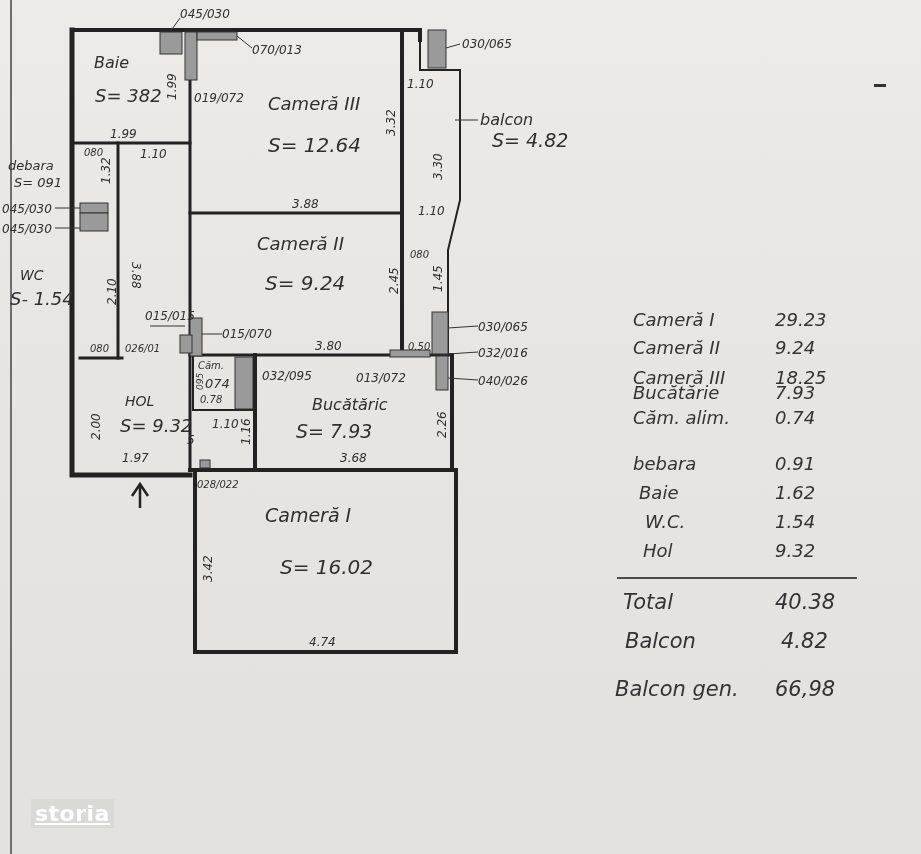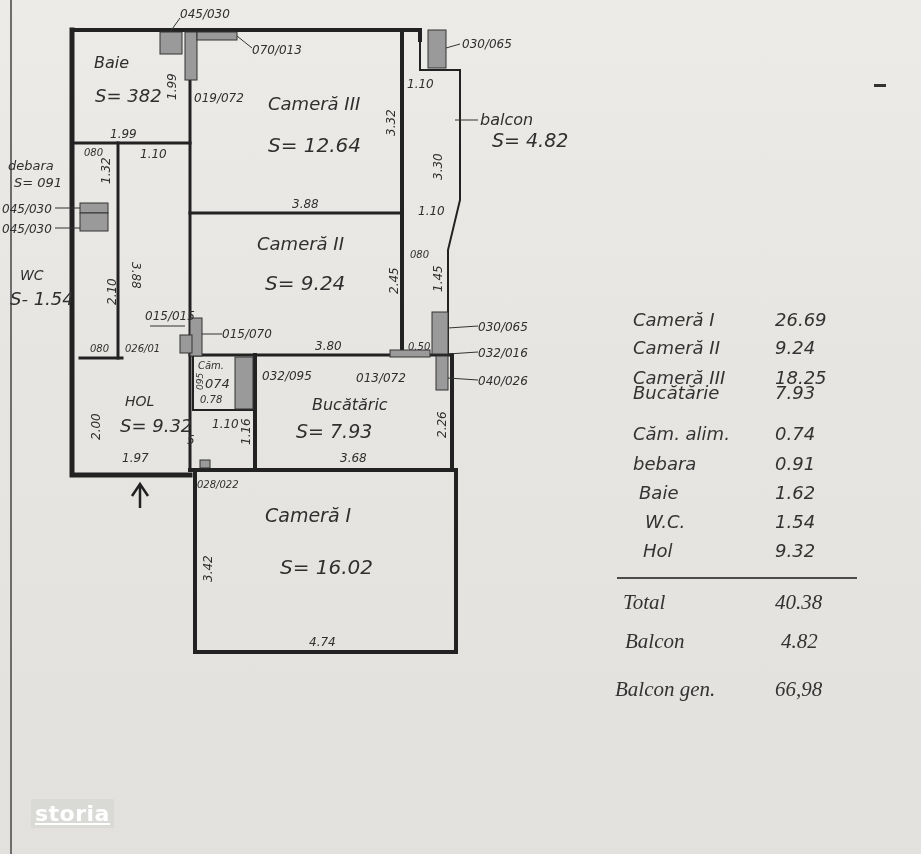--- a/index.html
+++ b/index.html
@@ -19,21 +19,21 @@
     font-family:"DejaVu Sans", sans-serif; font-style:italic; fill:#2f2f2f;
   }
   .legend { position:absolute; left:615px; top:305px; width:250px; }
   .legend .row {
     position:absolute; left:0; width:240px; height:26px;
     font-family:"DejaVu Sans", sans-serif; font-style:italic; font-size:18px; color:#333;
   }
   .legend .row .lbl { position:absolute; left:18px; }
   .legend .row .val { position:absolute; left:160px; }
   .legend .rule { position:absolute; left:2px; top:272px; width:240px; height:2px; background:#4b4b4b; }
-  .legend .tot { font-size:21px;font-family:Liberation Serif, serif; }
+  .legend .tot { font-size:21px; }
   .watermark {
     position:absolute; left:31px; top:799px; padding:2px 4px;
     color:#ffffff; font-family:"DejaVu Sans", sans-serif; font-weight:bold; font-size:22px;
     letter-spacing:0.5px; background:rgba(200,205,200,0.35);text-decoration:underline;
   }
   .dash { position:absolute; left:874px; top:84px; width:12px; height:3px; background:#333; }
 </style>
 </head>
 <body>
 
@@ -169,35 +169,35 @@
     <text x="478" y="385">040/026</text>
     <text x="262" y="380">032/095</text>
     <text x="356" y="382">013/072</text>
     <text x="197" y="488" font-size="10">028/022</text>
   </g>
 </svg>
 
 <div class="legend">
   <div class="row" style="top:4px">
     <span class="lbl">Cameră I</span>
-    <span class="val">26.69</span>
+    <span class="val">29.23</span>
   </div>
   <div class="row" style="top:32px">
     <span class="lbl">Cameră II</span>
     <span class="val">9.24</span>
   </div>
   <div class="row" style="top:62px">
     <span class="lbl">Cameră III</span>
     <span class="val">18.25</span>
   </div>
   <div class="row" style="top:77px">
     <span class="lbl">Bucătărie</span>
     <span class="val">7.93</span>
   </div>
-  <div class="row" style="top:118px">
+  <div class="row" style="top:102px">
     <span class="lbl">Căm. alim.</span>
     <span class="val">0.74</span>
   </div>
   <div class="row" style="top:148px">
     <span class="lbl">bebara</span>
     <span class="val">0.91</span>
   </div>
   <div class="row" style="top:177px">
     <span class="lbl" style="left:24px">Baie</span>
     <span class="val">1.62</span>

